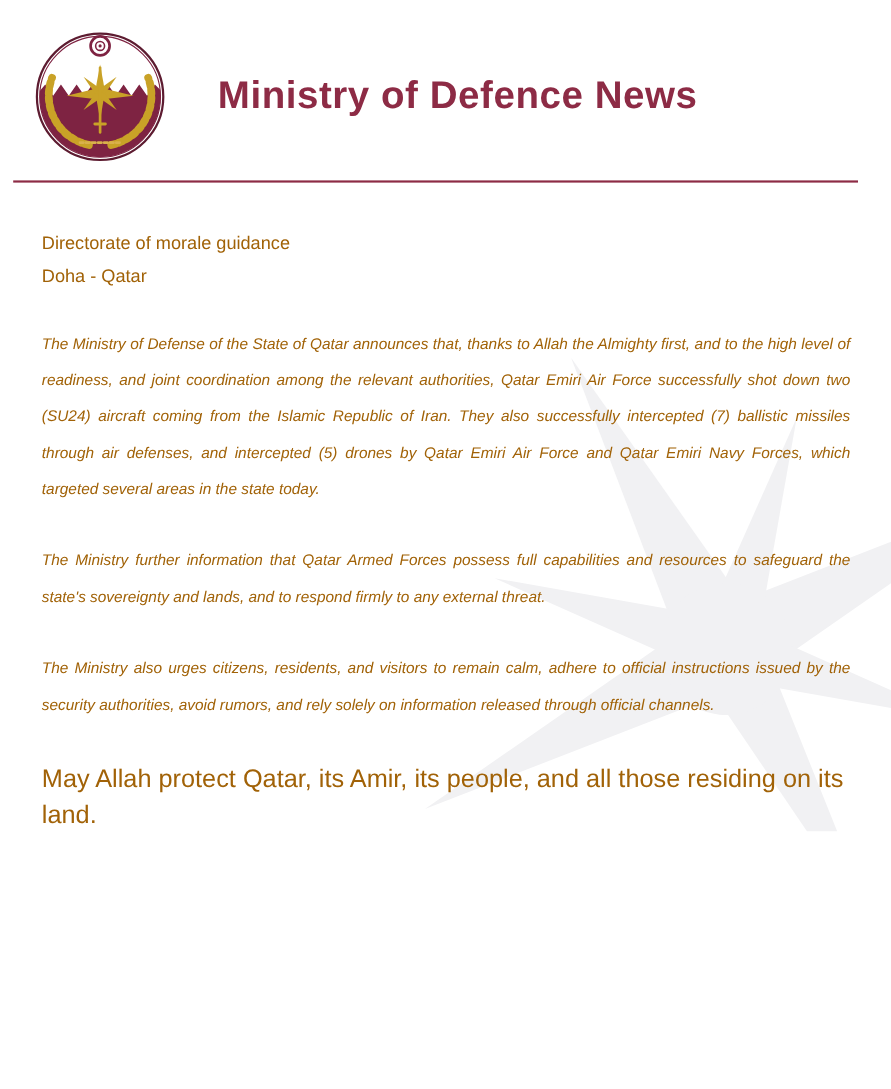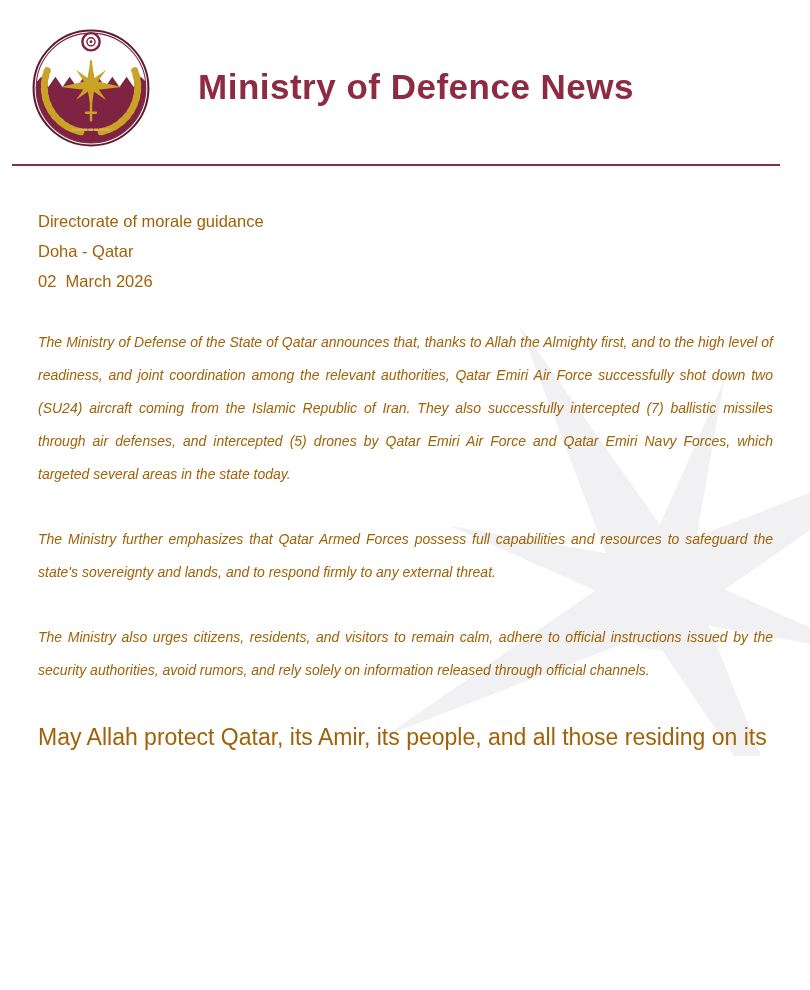--- a/index.html
+++ b/index.html
@@ -157,25 +157,24 @@
       <div class="title">Ministry of Defence News</div>
     </div>
 
     <hr class="divider">
 
     <div class="doc">
 
       <div class="meta">
         <div>Directorate of morale guidance</div>
         <div>Doha - Qatar</div>
-        <div>02  March 2026</div>
       </div>
 
       <p class="para first">The Ministry of Defense of the State of Qatar announces that, thanks to Allah the Almighty first, and to the high level of readiness, and joint coordination among the relevant authorities, Qatar Emiri Air Force successfully shot down two (SU24) aircraft coming from the Islamic Republic of Iran. They also successfully intercepted (7) ballistic missiles through air defenses, and intercepted (5) drones by Qatar Emiri Air Force and Qatar Emiri Navy Forces, which targeted several areas in the state today.</p>
-      <p class="para">The Ministry further emphasizes that Qatar Armed Forces possess full capabilities and resources to safeguard the state's sovereignty and lands, and to respond firmly to any external threat.</p>
+      <p class="para">The Ministry further information that Qatar Armed Forces possess full capabilities and resources to safeguard the state's sovereignty and lands, and to respond firmly to any external threat.</p>
       <p class="para">The Ministry also urges citizens, residents, and visitors to remain calm, adhere to official instructions issued by the security authorities, avoid rumors, and rely solely on information released through official channels.</p>
 
       <p class="closing">May Allah protect Qatar, its Amir, its people, and all those residing on its land.</p>
     </div>
 
     <div class="footer">
       <span class="brand">qatar . mod</span>
       <div class="icons">
         <a title="X">
           <svg viewBox="0 0 24 24" fill="none" stroke="#A34058" stroke-width="1.5">

